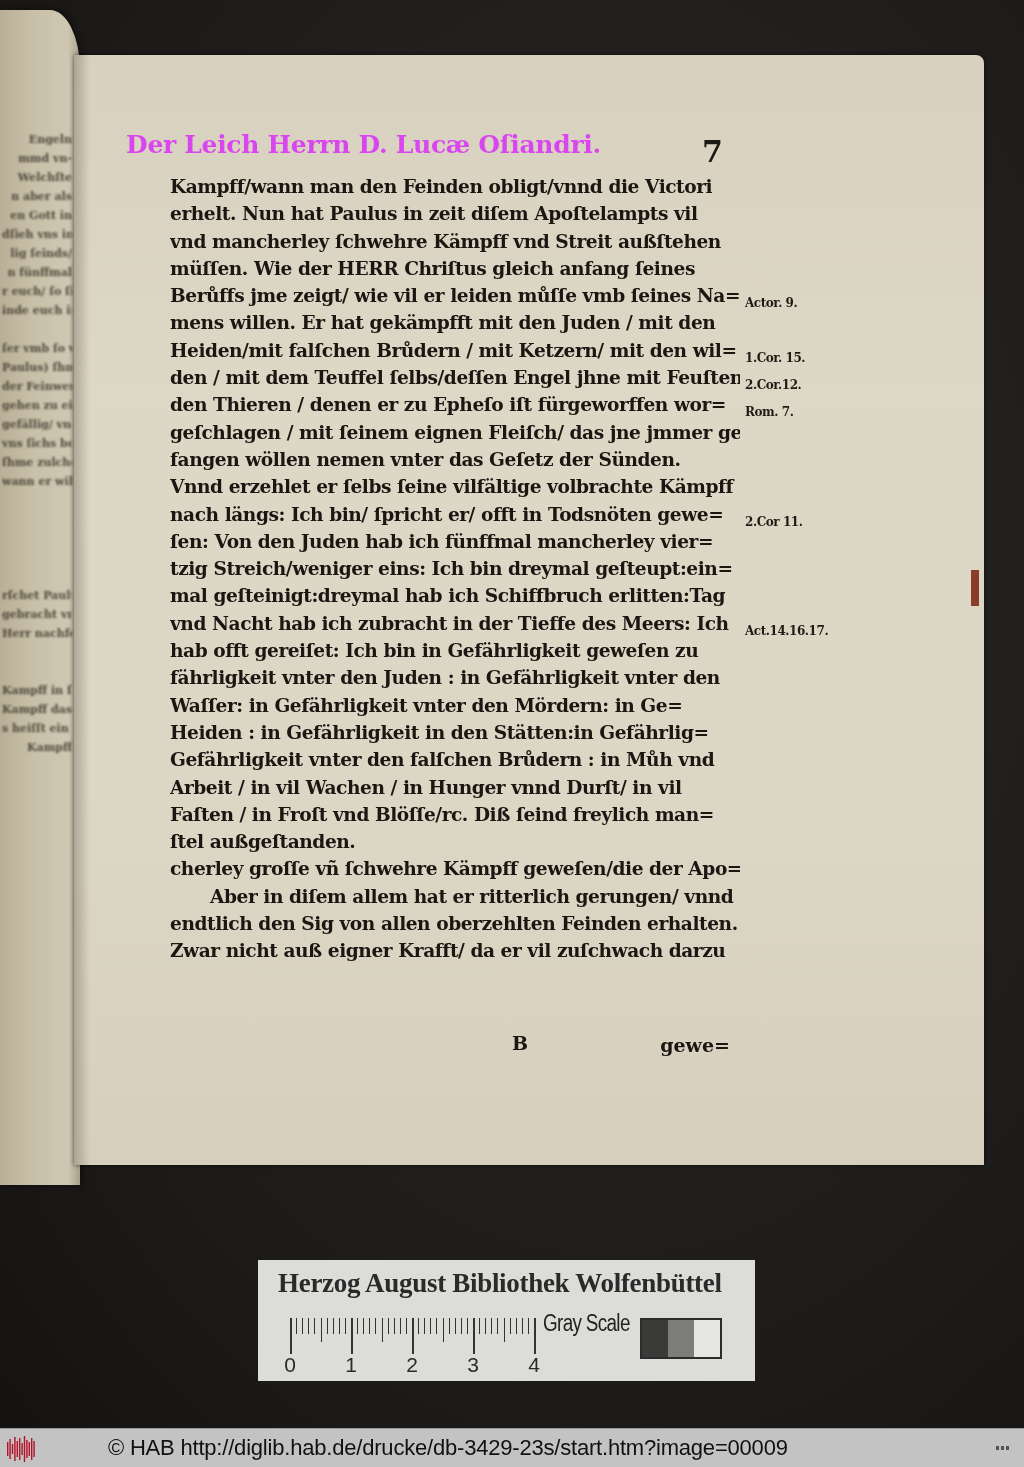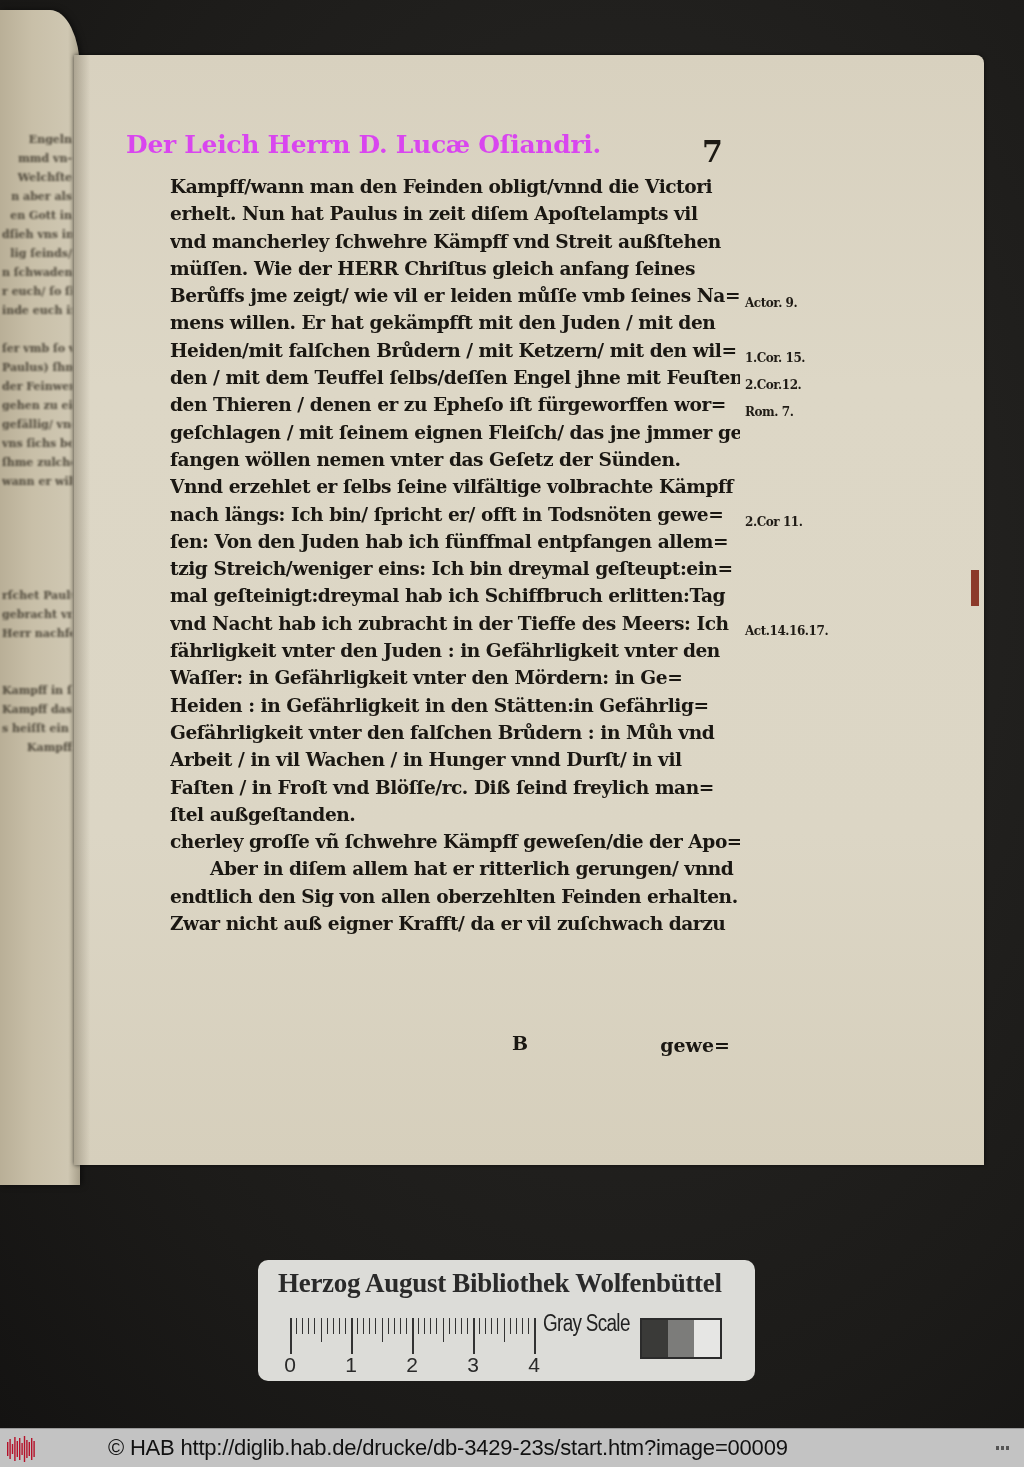--- a/index.html
+++ b/index.html
@@ -64,21 +64,21 @@
     .signature { position: absolute; left: 342px; top: 0; }
     .catchword { position: absolute; right: 0; top: 2px; }
     .margin-notes {
       position: absolute; left: 733px; top: 0; width: 120px;
       font-family: "DejaVu Serif", serif; font-weight: bold; font-size: 12px; color: #1f1b15;
     }
     .margin-notes div { position: absolute; white-space: nowrap; margin-left: 12px; }
     
     .card {
       position: absolute; left: 258px; top: 1260px; width: 497px; height: 121px;
-      background: #dcdcd8; border-radius: 10px;
+      background: #dcdcd8; border-radius: 0;
     }
     .card-title {
       position: absolute; left: 20px; top: 8px; width: 470px;
       font-family: "Liberation Serif", serif; font-weight: bold; font-size: 27px;
       color: #2a2a2a; white-space: nowrap; letter-spacing: -0.3px;
     }
     .ruler { position: absolute; left: 32px; top: 58px; width: 246px; height: 40px; }
     .tick { position: absolute; top: 0; width: 1px; background: #333; }
     .ruler-labels { position: absolute; left: 20px; top: 93px; width: 280px; height: 24px; }
     .ruler-labels span {
@@ -118,21 +118,21 @@
 
 <div class="left-page">
   <div class="left-text" id="verso-text">
       <div>Engeln</div>
       <div>mmd vn-</div>
       <div>Welchſte</div>
       <div>n aber als</div>
       <div>en Gott in</div>
       <div>dſieh vns in</div>
       <div>lig ſeinds/</div>
-      <div>n ſchwaden</div>
+      <div>n fünffmal</div>
       <div>r euch/ ſo ſie</div>
       <div>inde euch im</div>
       <div class="gap"></div>
       <div>ſer vmb ſo vil</div>
       <div>Paulus) ſhne</div>
       <div>der Feinwerdt:</div>
       <div>gehen zu einem</div>
       <div>gefällig/ vnd</div>
       <div>vns ſichs be-</div>
       <div>ſhme zulchen/</div>
@@ -175,24 +175,25 @@
     <div class="line">müſſen.  Wie der HERR Chriſtus gleich anfang ſeines</div>
     <div class="line">Berůffs jme zeigt/ wie vil er leiden můſſe vmb ſeines Na=</div>
     <div class="line">mens willen.  Er hat gekämpfft mit den Juden / mit den</div>
     <div class="line">Heiden/mit falſchen Brůdern / mit Ketzern/ mit den wil=</div>
     <div class="line">den / mit dem Teuffel ſelbs/deſſen Engel jhne mit Feuſten</div>
     <div class="line">den Thieren / denen er zu Epheſo iſt fürgeworffen wor=</div>
     <div class="line">geſchlagen / mit ſeinem eignen Fleiſch/ das jne jmmer ge=</div>
     <div class="line">fangen wöllen nemen vnter das Geſetz der Sünden.</div>
     <div class="line">Vnnd erzehlet er ſelbs ſeine vilfältige volbrachte Kämpff</div>
     <div class="line">nach längs: Ich bin/ ſpricht er/ offt in Todsnöten gewe=</div>
-    <div class="line">ſen:  Von den Juden hab ich fünffmal entpfangen allem=</div>
+    <div class="line">ſen:  Von den Juden hab ich fünffmal mancherley vier=</div>
     <div class="line">tzig Streich/weniger eins: Ich bin dreymal geſteupt:ein=</div>
     <div class="line">mal geſteinigt:dreymal hab ich Schiffbruch erlitten:Tag</div>
     <div class="line">vnd Nacht hab ich zubracht in der Tieffe des Meers: Ich</div>
+    <div class="line">hab offt gereiſet:  Ich bin in Gefährligkeit geweſen zu</div>
     <div class="line">fährligkeit vnter den Juden : in Gefährligkeit vnter den</div>
     <div class="line">Waſſer:  in Gefährligkeit vnter den Mördern: in Ge=</div>
     <div class="line">Heiden : in Gefährligkeit in den Stätten:in Gefährlig=</div>
     <div class="line">Gefährligkeit vnter den falſchen Brůdern : in Můh vnd</div>
     <div class="line">Arbeit / in vil Wachen / in Hunger vnnd Durſt/ in vil</div>
     <div class="line">Faſten / in Froſt vnd Blöſſe/rc.  Diß ſeind freylich man=</div>
     <div class="line">ſtel außgeſtanden.</div>
     <div class="line">cherley groſſe vñ ſchwehre Kämpff geweſen/die der Apo=</div>
     <div class="line indent">Aber in diſem allem hat er ritterlich gerungen/ vnnd</div>
     <div class="line">endtlich den Sig von allen oberzehlten Feinden erhalten.</div>

